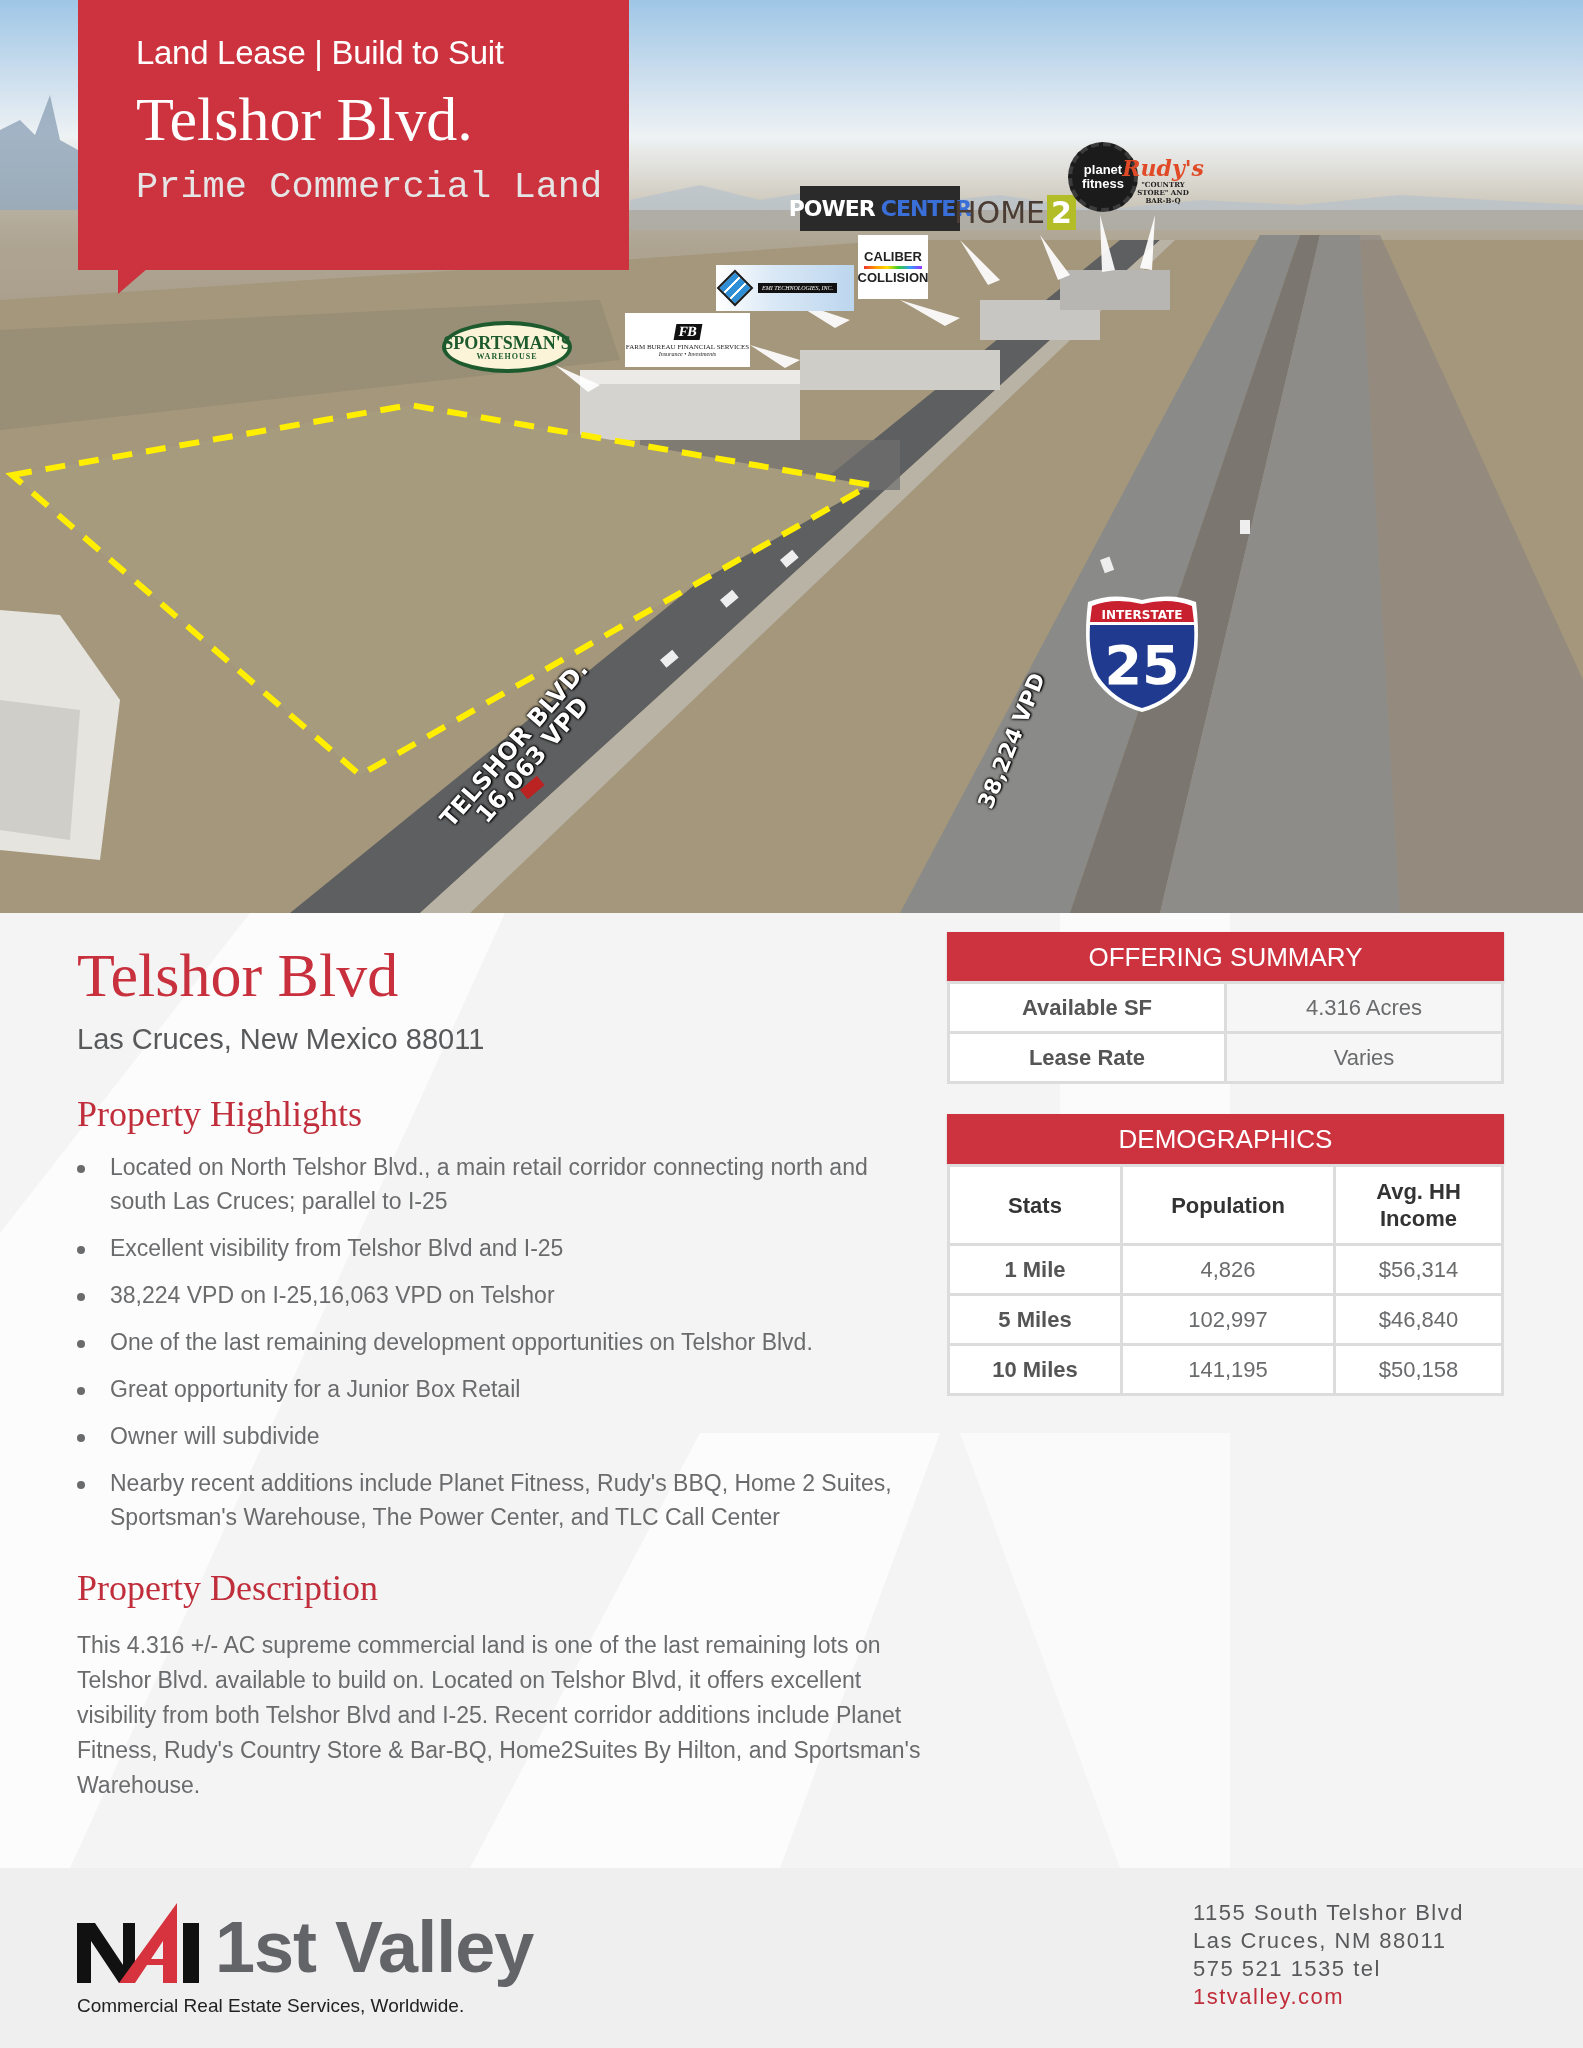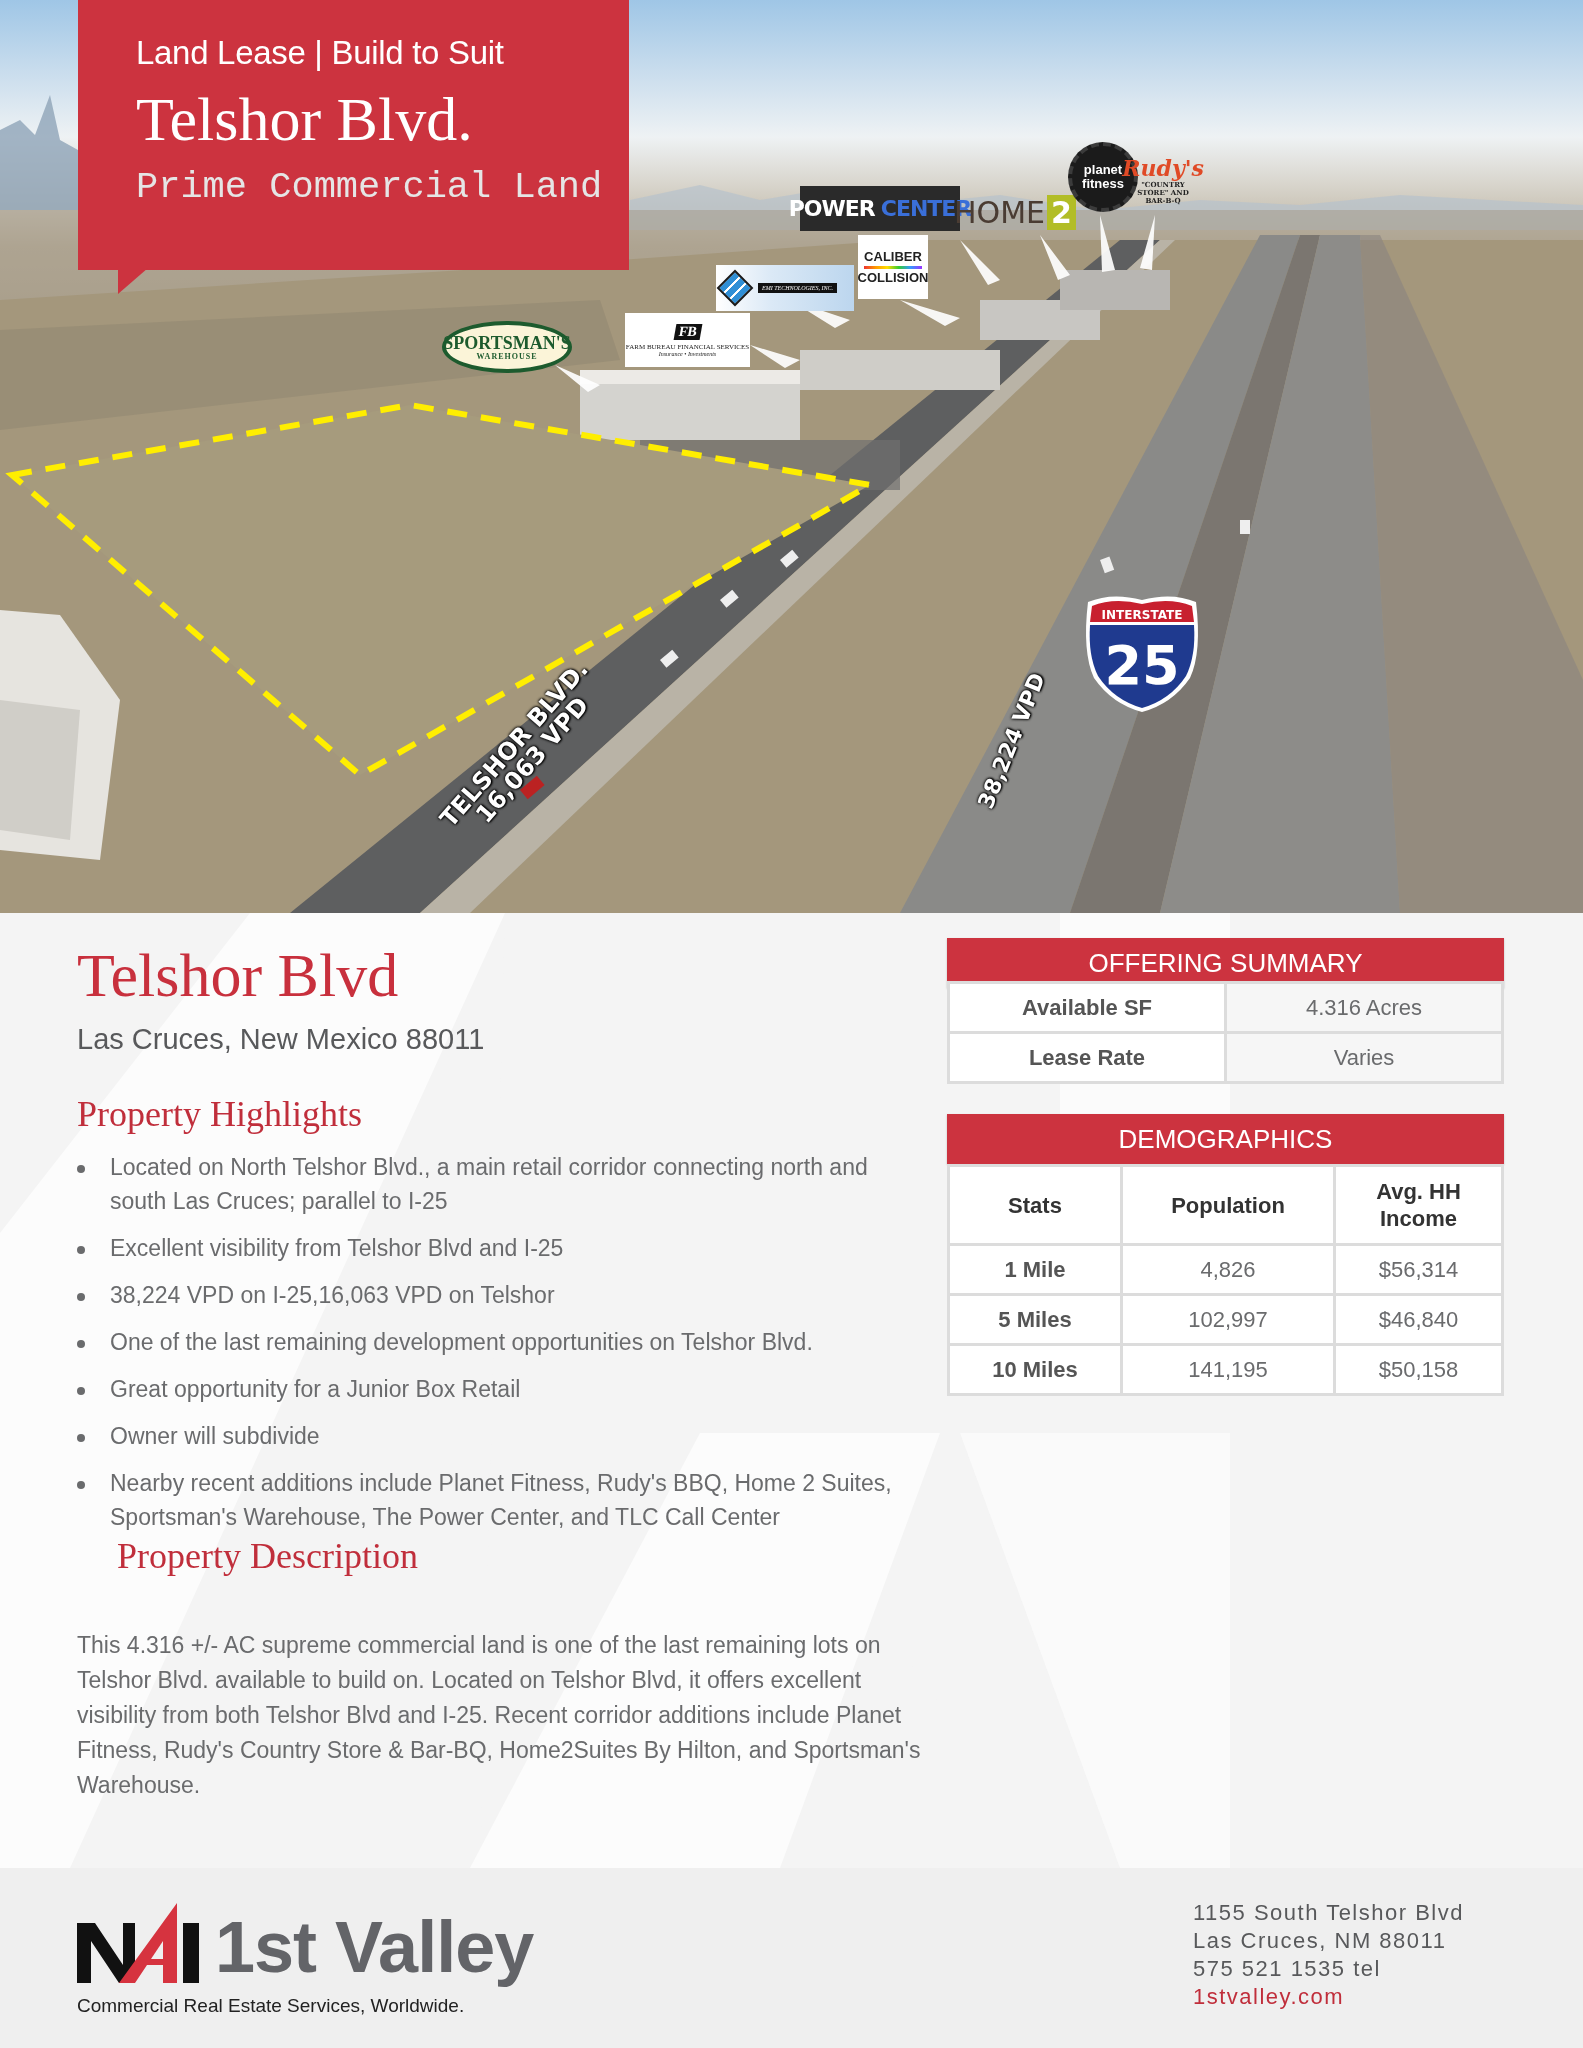--- a/index.html
+++ b/index.html
@@ -46,31 +46,31 @@
   .i25-shield { position: absolute; left: 1082px; top: 592px; width: 120px; height: 122px; }
 
   
   .content { position: absolute; left: 0; top: 913px; width: 1583px; height: 955px; background: #f4f4f4; overflow: hidden; }
   .content .bg-shape { position: absolute; left: 0; top: 0; }
 
   .main-title { position: absolute; left: 77px; top: 27px; font-family: "Liberation Serif", serif; font-size: 62px; color: #c8303d; }
   .main-subtitle { position: absolute; left: 77px; top: 110px; font-size: 29px; color: #58595b; font-weight: 300; }
   .section-h { position: absolute; left: 77px; font-family: "Liberation Serif", serif; font-size: 36px; color: #c02e3b; }
   .sh-highlights { top: 180px; }
-  .sh-desc { top: 622px; margin-left: 40px; }
+  .sh-desc { top: 654px; }
 
   .bullets { position: absolute; left: 77px; top: 237px; width: 840px; list-style: none; }
   .bullets li { position: relative; padding-left: 33px; font-size: 23px; line-height: 34px; color: #6a6b6d; margin-bottom: 13px; }
   .bullets li::before { content: ""; position: absolute; left: 0; top: 15px; width: 8px; height: 8px; border-radius: 50%; background: #6a6b6d; }
 
   .desc { position: absolute; left: 77px; top: 715px; width: 850px; font-size: 23px; line-height: 35px; color: #6a6b6d; }
 
   .tbl { position: absolute; left: 947px; width: 557px; border-collapse: separate; border-spacing: 3px; background: #dcdcdc; }
   .tbl-head { position: absolute; left: 947px; width: 557px; height: 50px; background: #cc333f; color: #fff; font-size: 26px; display: flex; align-items: center; justify-content: center; box-shadow: 0 1px 2px rgba(0,0,0,0.2); }
-  .offer-head { top: 19px; margin-top: 6px; }
+  .offer-head { top: 19px; }
   .demo-head { top: 201px; }
   .offer-tbl { top: 68px; }
   .demo-tbl { top: 251px; }
   .tbl td, .tbl th { background: #fff; text-align: center; font-size: 22px; }
   .offer-tbl td { height: 47px; }
   .offer-tbl td.k { font-weight: bold; color: #555; width: 50%; }
   .offer-tbl td.v { color: #6a6b6d; background: #f6f6f6; }
   .demo-tbl th { font-weight: bold; color: #333; height: 76px; line-height: 27px; }
   .demo-tbl td { height: 47px; color: #6a6b6d; }
   .demo-tbl td.k { font-weight: bold; color: #555; }

